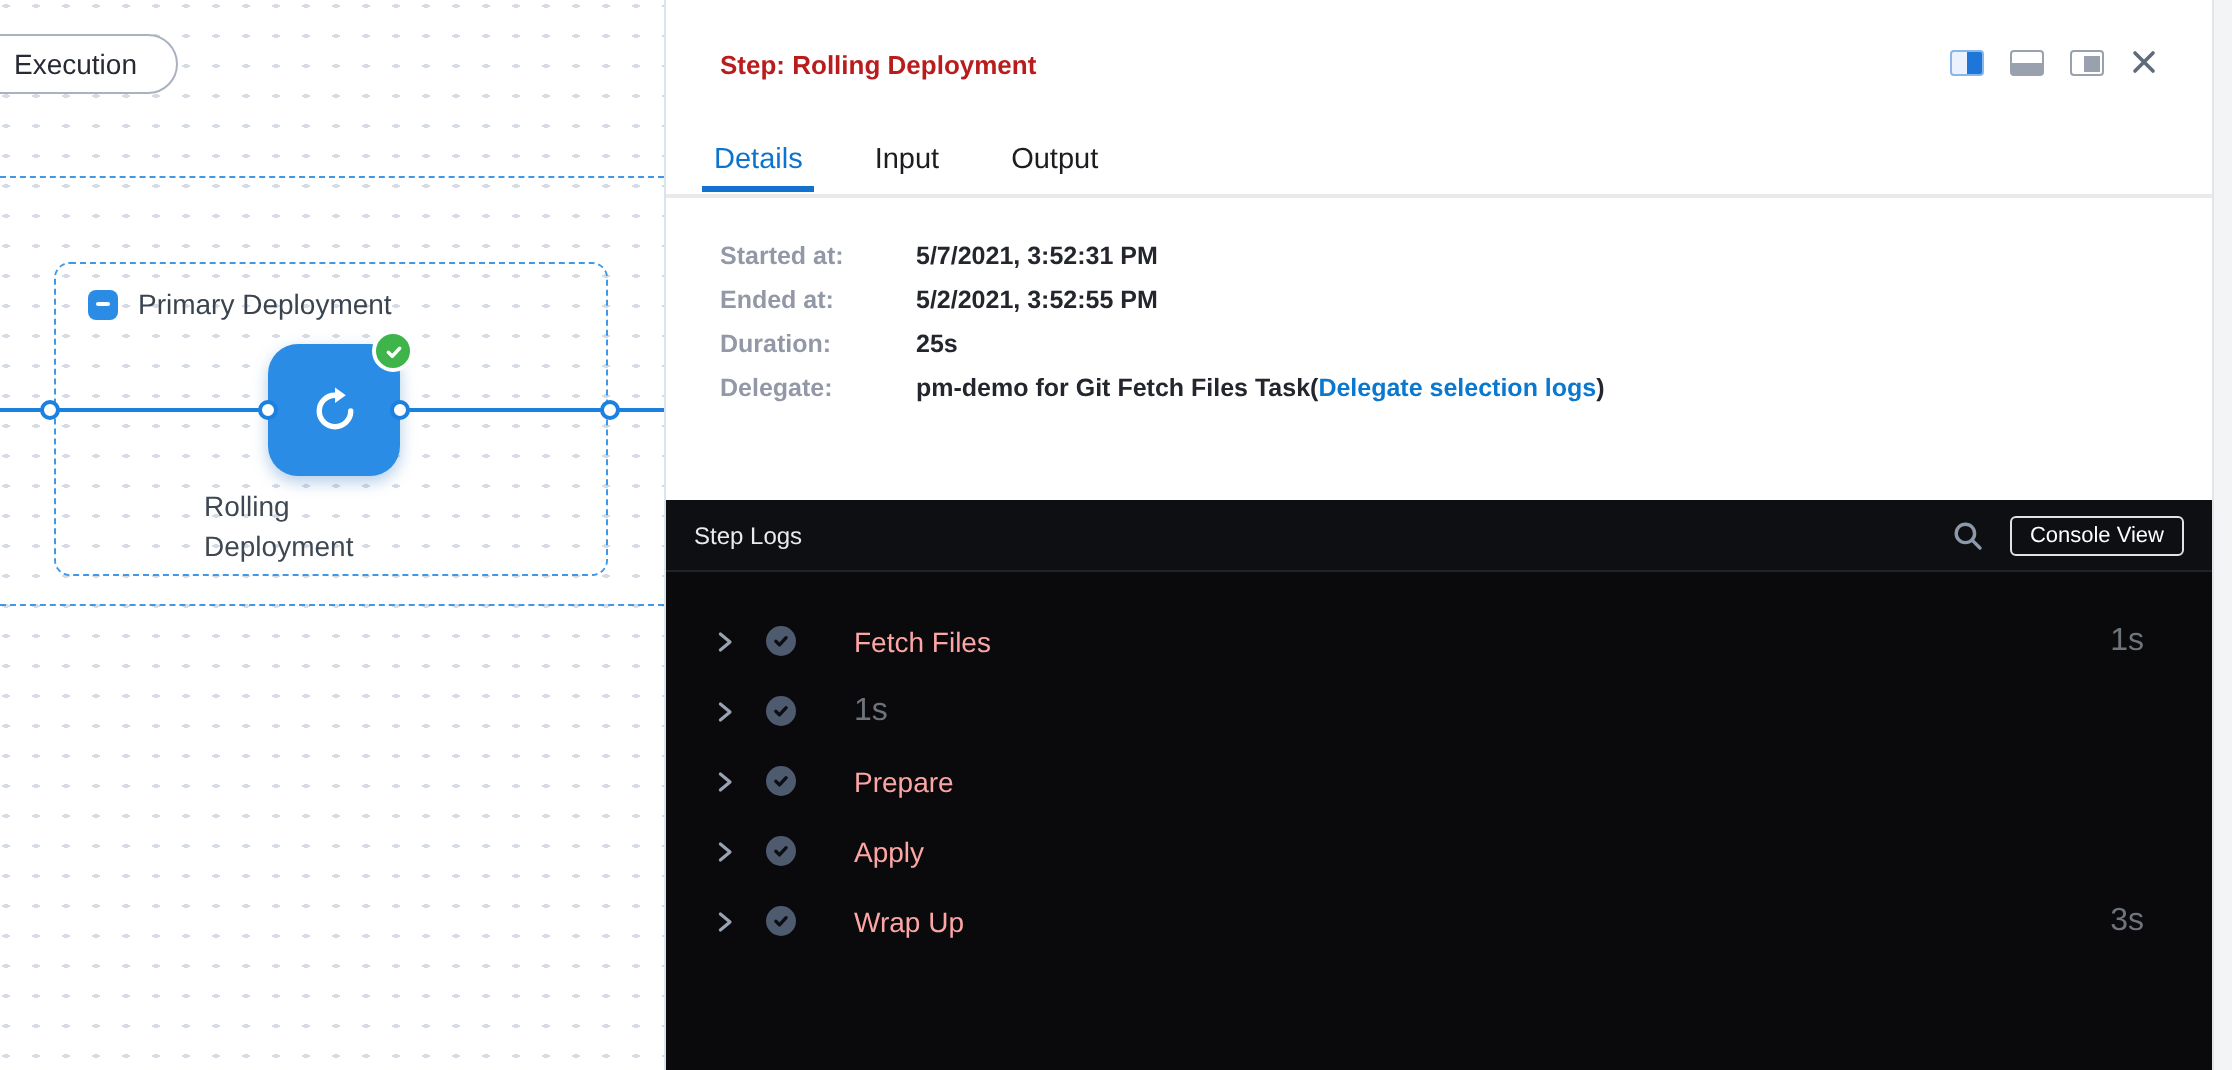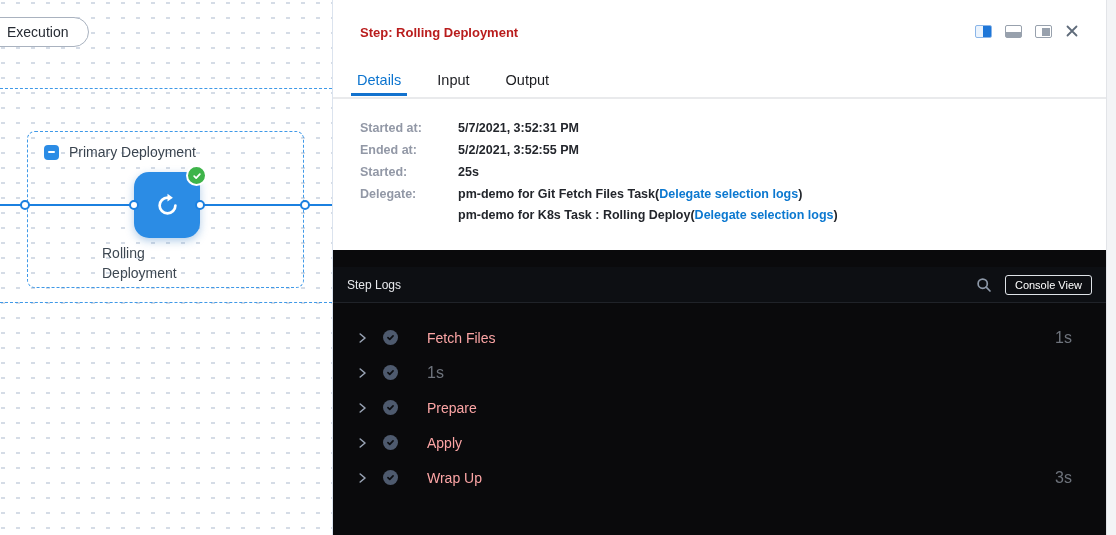--- a/index.html
+++ b/index.html
@@ -55,21 +55,21 @@
     font-size:12.5px; font-weight:700; line-height:14px; }
   .d-row { display:flex; margin-bottom:8px; }
   .d-label { width:98px; flex:none; color:#9298a6; }
   .d-value { color:#23262c; }
   .d-stack div { margin-bottom:7px; }
   .dlink { color:#0b78d0; cursor:pointer; }
 
   
   .logs { position:absolute; left:0; top:250px; width:774px; height:285px; background:#0a0a0c; }
   .logs-head { height:36px; background:#0d0f13; border-bottom:1px solid #202329;
-    display:flex; align-items:center; padding:0 15px 0 14px;margin-top:17px; }
+    display:flex; align-items:center; padding:0 15px 0 14px; }
   .logs-title { font-size:12px; color:#e8eaed; }
   .lh-spacer { flex:1; }
   .search-btn { display:flex; cursor:pointer; }
   .console-btn { margin-left:13px; border:1px solid #dfe3e8; border-radius:3px; background:transparent;
     color:#fff; font-size:11px; padding:3px 9px; cursor:pointer; font-family:inherit; }
   .log-rows { padding-top:17px; }
   .log-row { height:35px; display:flex; align-items:center; padding:0 35px 0 23px; cursor:pointer; }
   .chev { width:12px; height:12px; margin-right:15px; flex:none; display:flex; }
   .lbadge { width:15px; height:15px; border-radius:50%; background:#4e5a6e; margin-right:29px;
     flex:none; display:flex; align-items:center; justify-content:center; }
@@ -148,28 +148,27 @@
   <div class="details">
     <div class="d-row">
       <div class="d-label">Started at:</div>
       <div class="d-value">5/7/2021, 3:52:31 PM</div>
     </div>
     <div class="d-row">
       <div class="d-label">Ended at:</div>
       <div class="d-value">5/2/2021, 3:52:55 PM</div>
     </div>
     <div class="d-row">
-      <div class="d-label">Started:</div>
+      <div class="d-label">Duration:</div>
       <div class="d-value">25s</div>
     </div>
     <div class="d-row">
       <div class="d-label">Delegate:</div>
       <div class="d-value d-stack">
         <div><span>pm-demo for Git Fetch Files Task(</span><span class="dlink">Delegate selection logs</span><span>)</span></div>
-        <div><span>pm-demo for K8s Task : Rolling Deploy(</span><span class="dlink">Delegate selection logs</span><span>)</span></div>
       </div>
     </div>
   </div>
 
   <div class="logs">
     <div class="logs-head">
       <span class="logs-title">Step Logs</span>
       <span class="lh-spacer"></span>
       <span class="search-btn">
         <svg width="16" height="16" viewBox="0 0 16 16">

